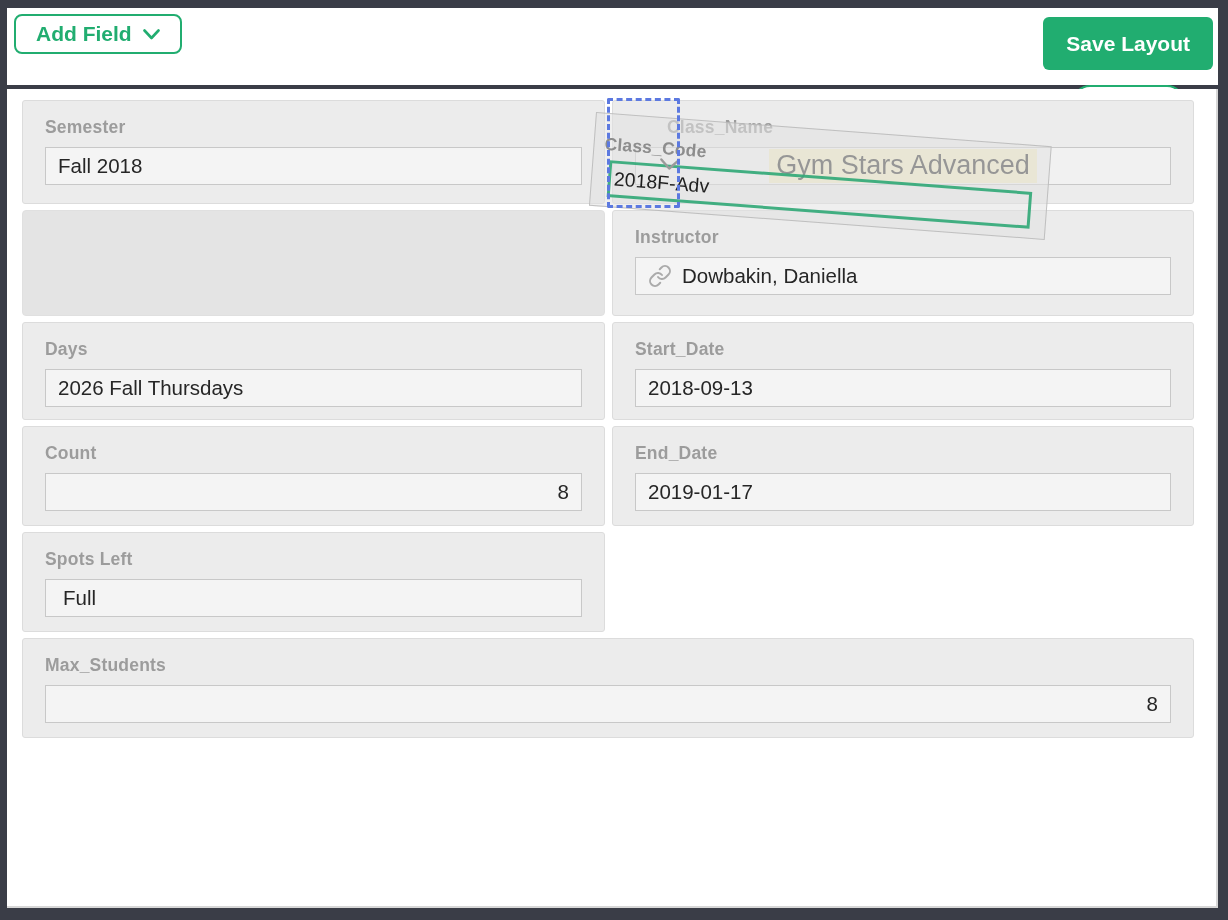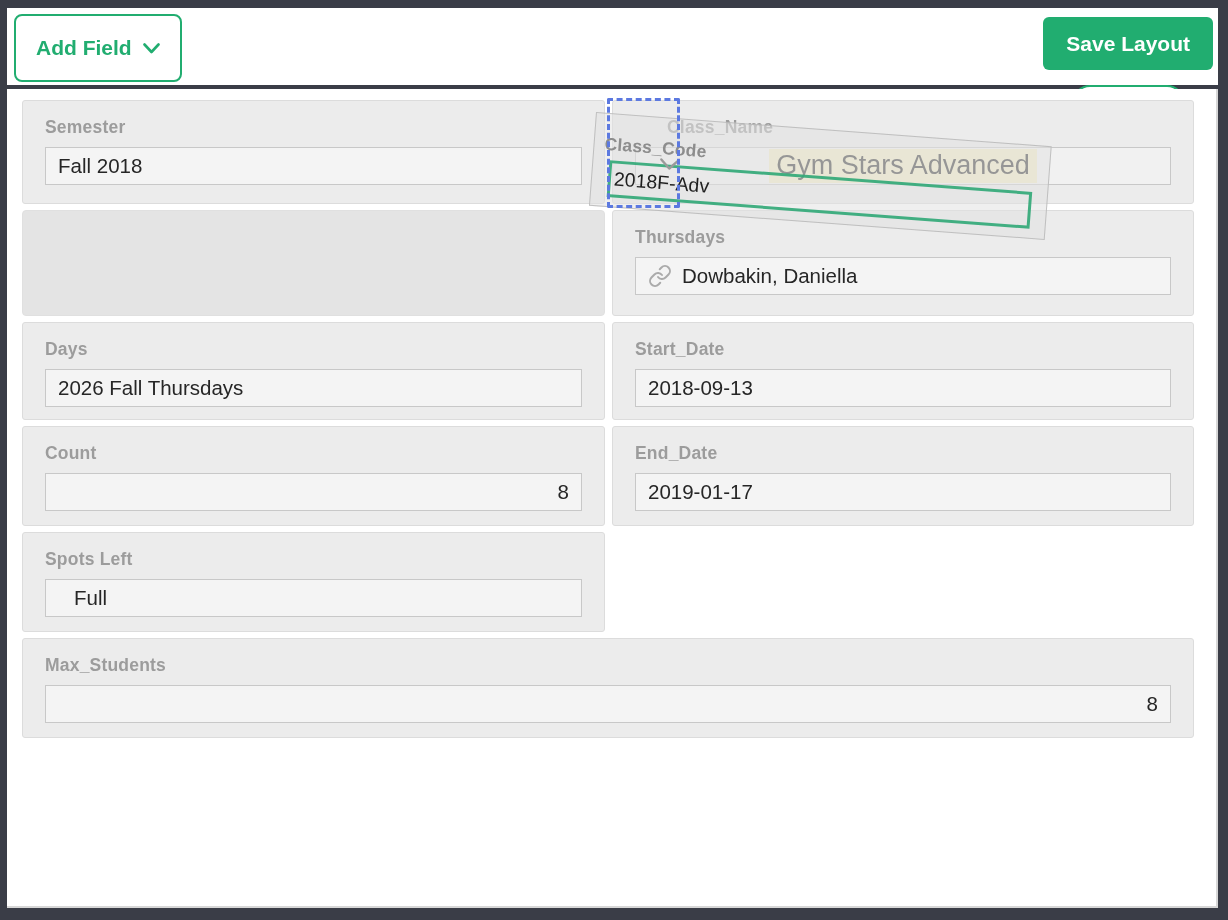--- a/index.html
+++ b/index.html
@@ -11,21 +11,21 @@
     overflow:hidden;
   }
   .panel { position:absolute; left:7px; width:1211px; background:#ffffff; }
   .toolbar { top:8px; height:77px; }
   .content { top:89px; height:819px; border-right:2px solid #d7d7d7; border-bottom:2px solid #d7d7d7; }
 
   
   .btn { display:inline-flex; align-items:center; justify-content:center;
          font-weight:700; font-size:21px; cursor:pointer; white-space:nowrap; }
   .btn-addfield {
-    position:absolute; left:7px; top:6px; height:68px; padding:0 20px;
+    position:absolute; left:7px; top:6px; height:40px; padding:0 20px;
     border:2px solid #21AD70; border-radius:8px; color:#21AD70; background:#fff; gap:11px;
   }
   .btn-group { position:absolute; right:5px; top:9px; display:flex; gap:15px; align-items:center;flex-direction:column; }
   .btn-save {
     height:53px; padding:0 23px; background:#21AD70; color:#fff; border-radius:6px; border:none;
   }
   .btn-cancel {
     height:53px; padding:0 20px; background:#fff; color:#737373;
     border:2px solid #21AD70; border-radius:18px;
   }
@@ -46,21 +46,21 @@
   .flabel {
     display:block; font-size:17.5px; font-weight:700; color:#9C9C9C;
     margin-bottom:9px; line-height:1.2; letter-spacing:.2px;
   }
   .finput {
     height:38px; background:#f4f4f4; border:1px solid #c8c8c8;
     display:flex; align-items:center; padding:0 12px;
     font-size:20.5px; color:#262626;
   }
   .finput.right { justify-content:flex-end; }
-  .finput.indent { padding-left:28px; }
+  .finput.indent { padding-left:17px; }
   .finput.center { justify-content:center; }
   .cell-classname .flabel { margin-left:32px; }
   .cell-classname .finput { font-size:27px; color:#3a3a3a; background:#f1f1f1; }
   .hl { background:#F1ECC6; padding:0 7px; line-height:1.25; }
   .linkicon { width:24px; height:24px; margin-right:10px; flex:0 0 auto; }
 
   
   .ghost {
     position:absolute; left:596px; top:112px; width:457px; height:94px;
     transform:rotate(4.3deg); transform-origin:0 0;
@@ -115,21 +115,21 @@
     <div class="cell cell-classname">
       <span class="flabel">Class_Name</span>
       <div class="finput center">
         <span class="hl">Gym Stars Advanced</span>
       </div>
     </div>
 
     <div class="cell-empty"></div>
 
     <div class="cell">
-      <span class="flabel">Thursdays</span>
+      <span class="flabel">Instructor</span>
       <div class="finput">
         <svg class="linkicon" viewBox="0 0 24 24" fill="none" stroke="#ababab" stroke-width="2" stroke-linecap="round" stroke-linejoin="round">
           <path d="M10 13a5 5 0 0 0 7.54.54l3-3a5 5 0 0 0-7.07-7.07l-1.72 1.71"></path>
           <path d="M14 11a5 5 0 0 0-7.54-.54l-3 3a5 5 0 0 0 7.07 7.07l1.71-1.71"></path>
         </svg>
         <span>Dowbakin, Daniella</span>
       </div>
     </div>
 
 

